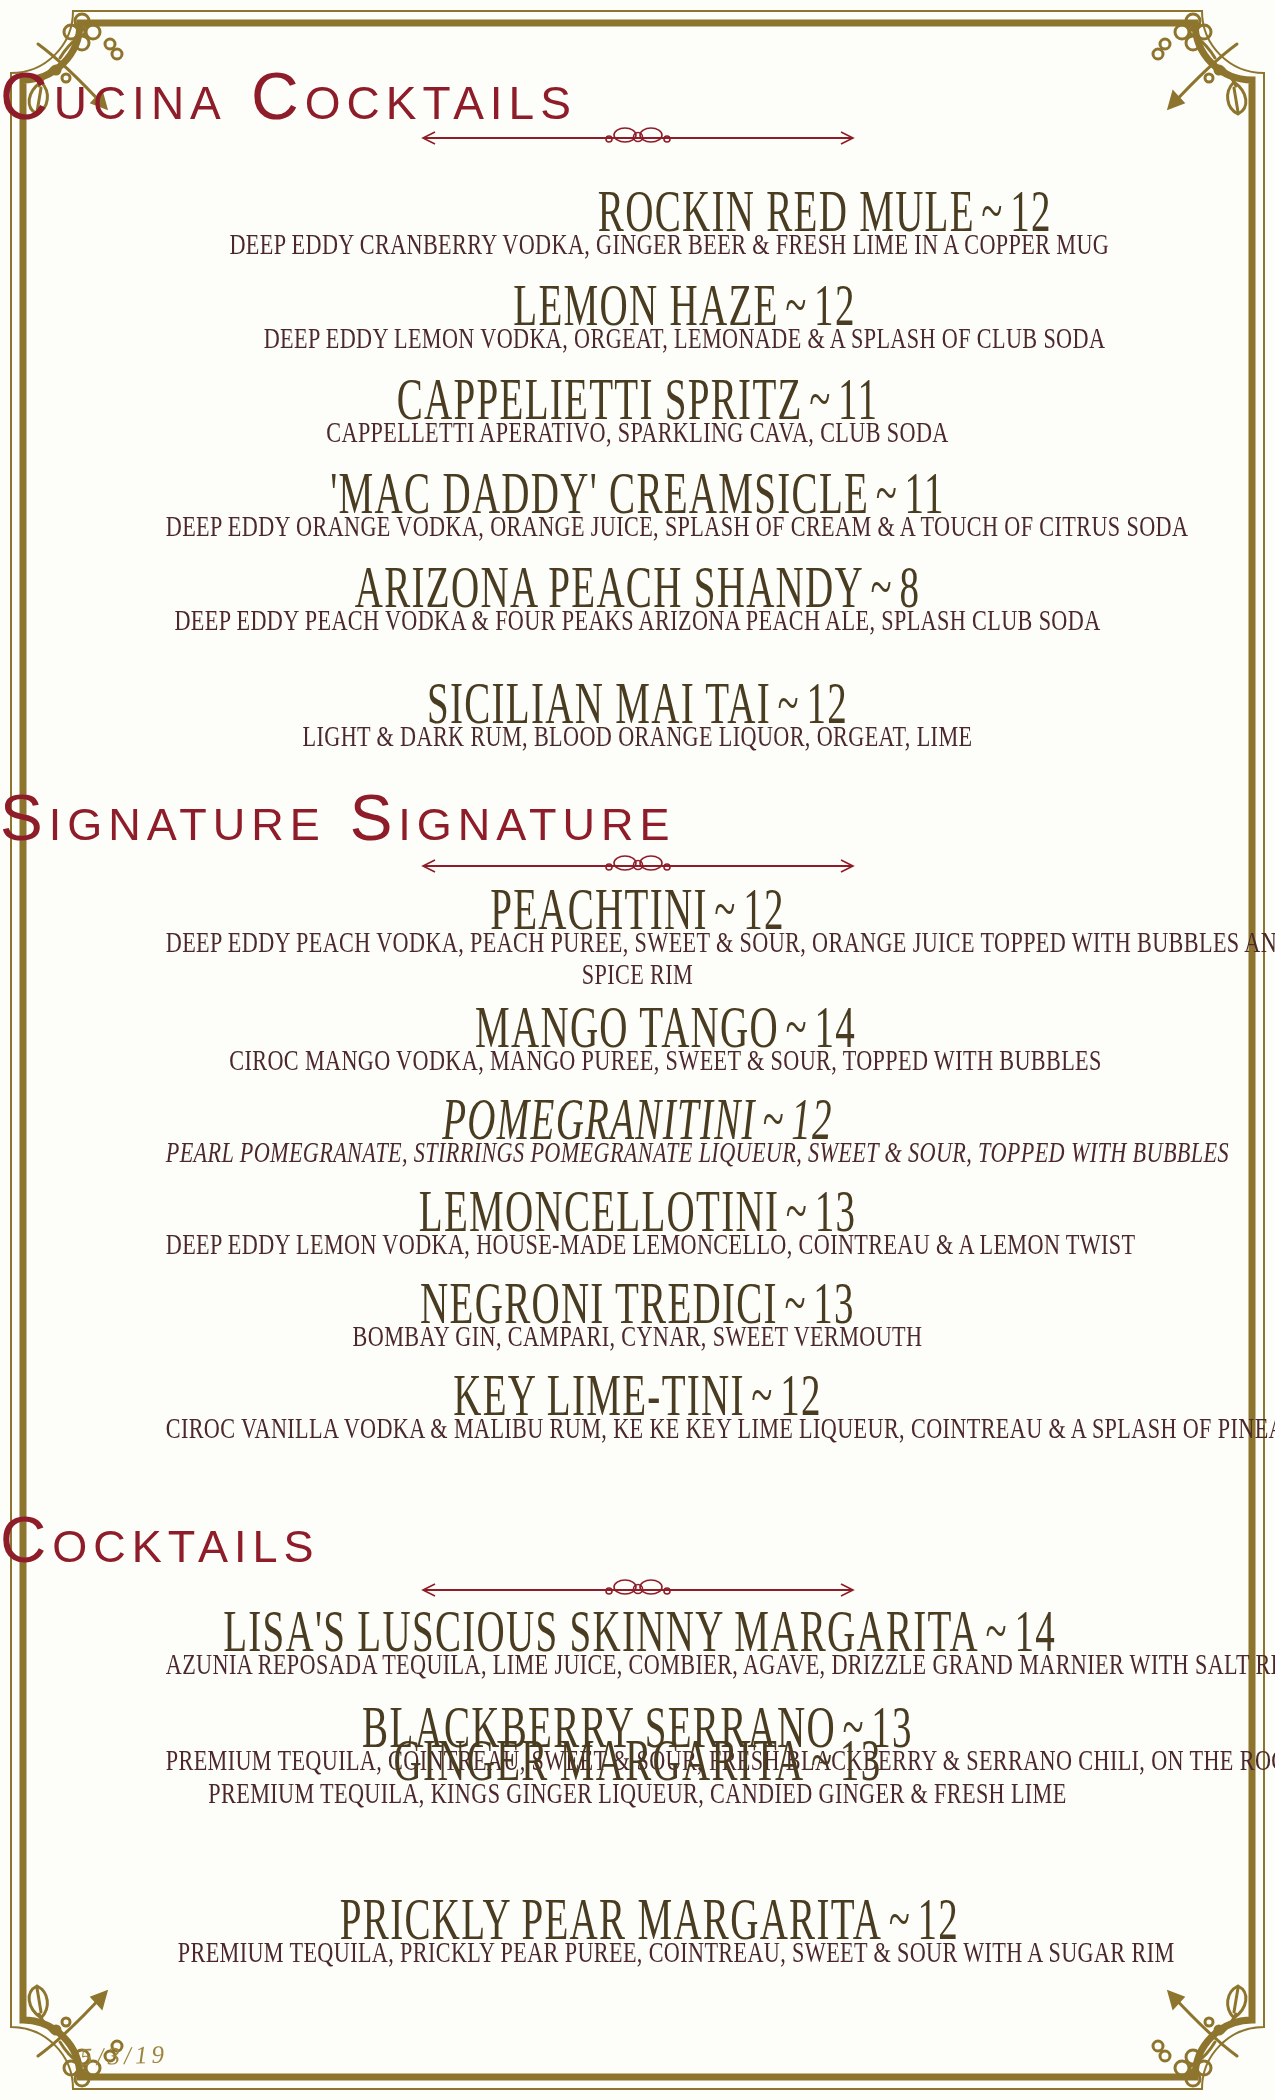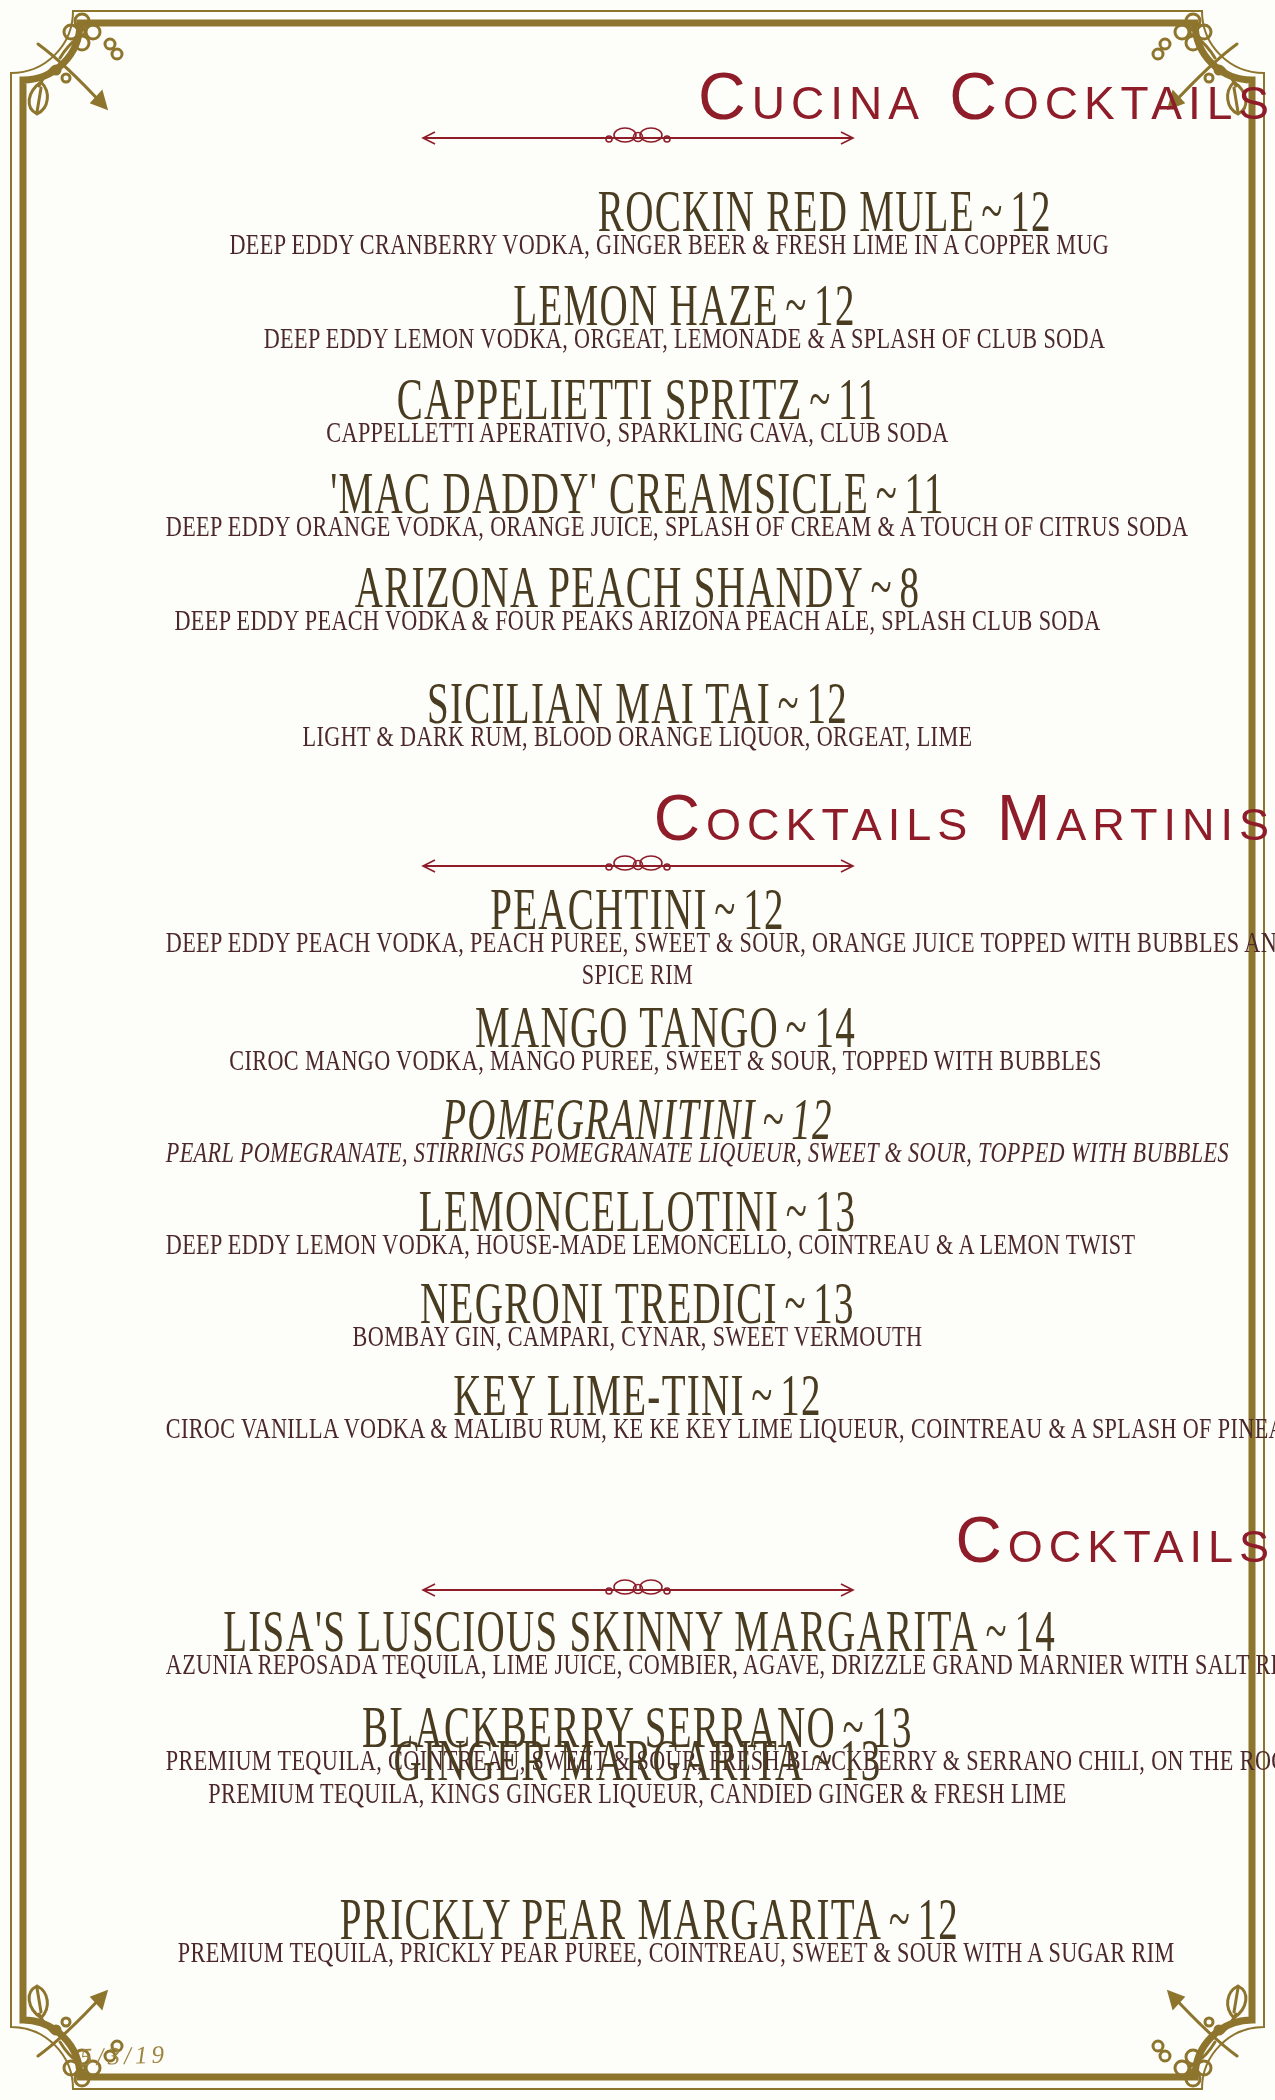--- a/index.html
+++ b/index.html
@@ -6,21 +6,21 @@
   body{
     width:1275px;height:2100px;position:relative;overflow:hidden;
     background:#fdfdfa;
     font-family:"Liberation Serif",serif;
   }
   .page{position:absolute;inset:0;}
   
   .frame{position:absolute;left:0;top:0;width:1275px;height:2100px;pointer-events:none;}
   
   .section-heading{
-    position:absolute;left:0;width:100%;text-align:right;
+    position:absolute;left:0;width:100%;text-align:left;
     font-family:"Liberation Sans",sans-serif;
     font-variant:small-caps;
     color:var(--red);
     letter-spacing:6px;
     line-height:1;
     white-space:nowrap;
   }
   
   .divider{position:absolute;left:50%;transform:translateX(-50%);width:440px;height:26px;}
   
@@ -140,21 +140,21 @@
         <div class="item-desc">
           <span class="desc-line">DEEP EDDY PEACH VODKA &amp; FOUR PEAKS ARIZONA PEACH ALE, SPLASH CLUB SODA</span>
         </div>
       </div>
       <div class="menu-item" style="top: 673px;">
         <div class="item-name"><span>SICILIAN MAI TAI</span><span class="price-sep">~</span><span>12</span></div>
         <div class="item-desc">
           <span class="desc-line">LIGHT &amp; DARK RUM, BLOOD ORANGE LIQUOR, ORGEAT, LIME</span>
         </div>
       </div>
-      <div class="section-heading" style="top: 786px; font-size: 64px;">Cocktails Martinis</div>
+      <div class="section-heading" style="top: 786px; font-size: 64px;">Signature Signature</div>
       <div class="divider" style="top: 852px;"><svg width="440" height="26" viewBox="0 0 440 26">
           <line x1="6" y1="14" x2="434" y2="14" stroke="#8e1c29" stroke-width="1.8"></line>
           <path d="M17,8 L5,14 L17,20" fill="none" stroke="#8e1c29" stroke-width="1.6"></path>
           <path d="M423,8 L435,14 L423,20" fill="none" stroke="#8e1c29" stroke-width="1.6"></path>
           <g fill="none" stroke="#8e1c29" stroke-width="1.6">
             <ellipse cx="207" cy="11" rx="11" ry="7"></ellipse>
             <ellipse cx="233" cy="11" rx="11" ry="7"></ellipse>
             <circle cx="220" cy="13" r="4.5"></circle>
             <circle cx="191" cy="15" r="3"></circle>
             <circle cx="249" cy="15" r="3"></circle>

